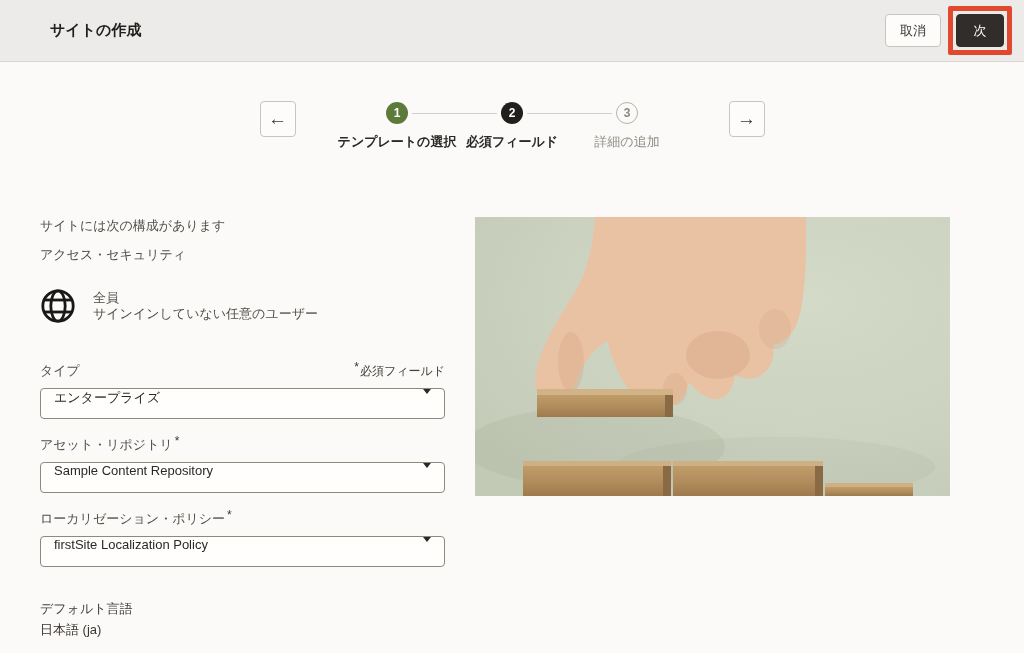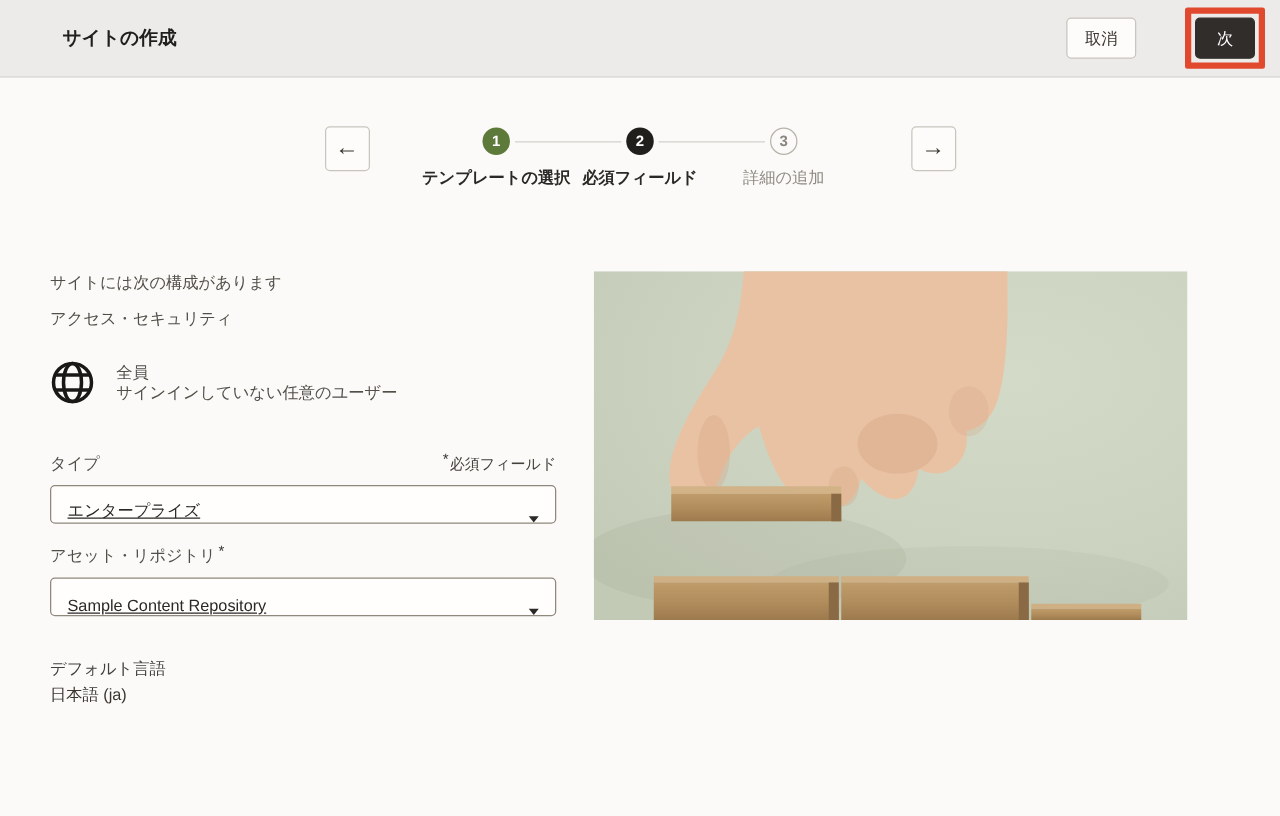--- a/index.html
+++ b/index.html
@@ -7,21 +7,21 @@
   body {
     font-family:"Liberation Sans","DejaVu Sans",sans-serif;
     background:#fbfaf8; color:#211f1c; overflow:hidden;
   }
   
   .header {
     height:62px; background:#ecebe9; border-bottom:1px solid #d9d6d2;
     display:flex; align-items:center; padding:0 12px 0 50px;
   }
   .header-title { font-size:15px; font-weight:bold; color:#211f1c; }
-  .header-actions { margin-left:auto; display:flex; align-items:center;gap:32px; }
+  .header-actions { margin-left:auto; display:flex; align-items:center; }
   .btn {
     height:33px; padding:0 14px; font-size:13px; border-radius:4px;
     display:flex; align-items:center; justify-content:center; cursor:pointer;
     font-family:inherit;
   }
   .btn-cancel { background:#fdfcfb; border:1px solid #c9c4bd; color:#39352f; }
   .next-highlight {
     margin-left:7px; border:5px solid #e1492f; border-radius:2px; padding:3px;
   }
   .btn-next { background:#312d2a; border:1px solid #312d2a; color:#ffffff; min-width:48px; }
@@ -57,22 +57,22 @@
   .globe { width:36px; height:36px; flex:0 0 36px; margin-right:17px; }
   .access-text { font-size:13px; color:#524e48; line-height:16px; padding-top:2px; }
   .field { margin-bottom:17px; }
   .field-label-row { display:flex; justify-content:space-between; align-items:flex-end; margin-bottom:8px; }
   .field-label { font-size:13px; color:#524e48; }
   .req-star { font-size:12px; color:#39352f; position:relative; top:-4px; margin-left:2px; }
   .required-hint { font-size:12px; color:#44403a; }
   .required-hint .req-star { margin:0 1px 0 0; }
   .select {
     height:31px; border:1px solid #8e887d; border-radius:4px; background:#fffefd;
-    display:flex; align-items:flex-end; justify-content:space-between;
-    padding:0 13px; font-size:13px; color:#2b2925; cursor:pointer;text-decoration:underline;
+    display:flex; align-items:flex-start; justify-content:space-between;
+    padding:0 13px; font-size:13px; color:#2b2925; cursor:pointer;
   }
   .caret {
     width:0; height:0; border-left:4.5px solid transparent; border-right:4.5px solid transparent;
     border-top:5.5px solid #2b2925; margin-left:8px;
   }
   .default-lang { margin-top:31px; font-size:13px; line-height:21px; }
   .default-lang .dl-label { color:#404040; }
   .default-lang .dl-value { color:#39352f; }
   
   .preview { width:475px; height:279px; flex:0 0 475px; }
@@ -149,20 +149,29 @@
     <div class="field">
       <div class="field-label-row">
         <span class="field-label"><span>アセット・リポジトリ</span><span class="req-star">*</span></span>
       </div>
       <div class="select">
         <span>Sample Content Repository</span>
         <span class="caret"></span>
       </div>
     </div>
 
+    <div class="field">
+      <div class="field-label-row">
+        <span class="field-label"><span>ローカリゼーション・ポリシー</span><span class="req-star">*</span></span>
+      </div>
+      <div class="select">
+        <span>firstSite Localization Policy</span>
+        <span class="caret"></span>
+      </div>
+    </div>
 
     <div class="default-lang">
       <div class="dl-label">デフォルト言語</div>
       <div class="dl-value">日本語 (ja)</div>
     </div>
   </div>
 
   <div class="preview">
     <svg viewBox="0 0 475 279">
       <defs>

